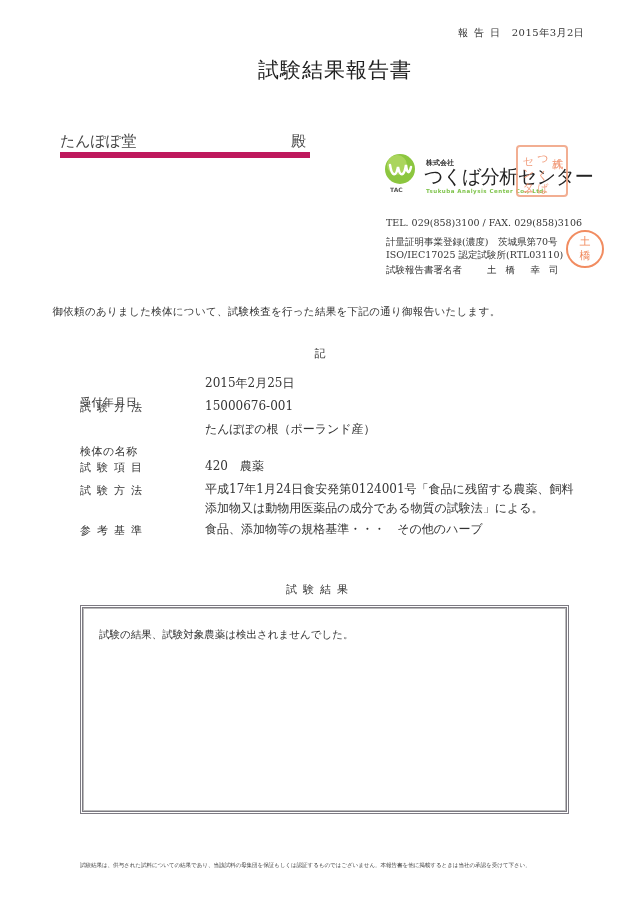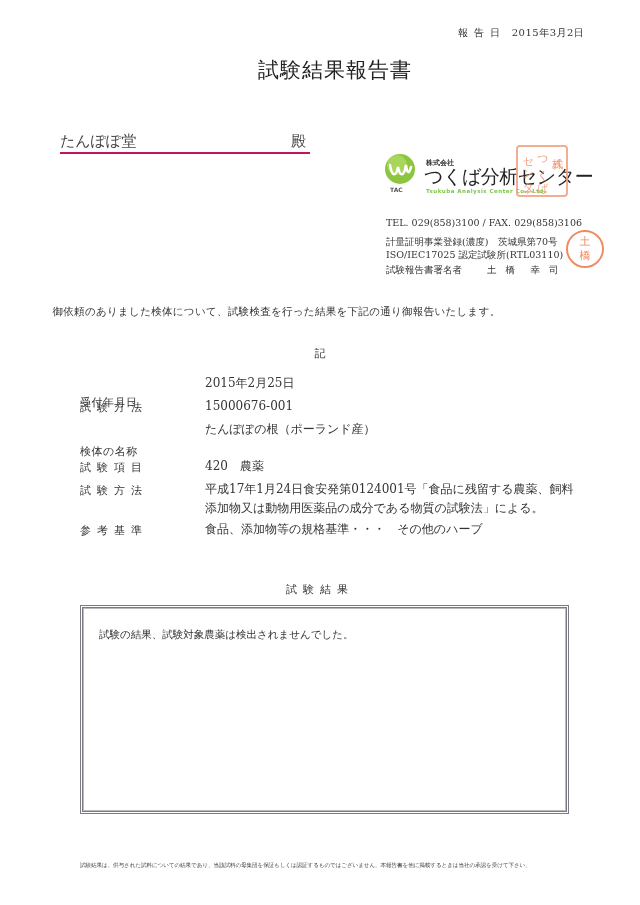--- a/index.html
+++ b/index.html
@@ -4,21 +4,21 @@
   <style>
     html, body { margin: 0; padding: 0; }
     body {
       width: 640px; height: 905px; background: #ffffff; position: relative; overflow: hidden;
       font-family: "DejaVu Serif", "Liberation Serif", serif; color: #2a2a2a;
     }
     .abs { position: absolute; }
     .report-date { top: 26px; left: 458px; font-size: 10px; color: #333; letter-spacing: 0.5px; }
     .report-date .lbl { letter-spacing: 6px; margin-right: 2px; }
     .title { top: 56px; left: 0; width: 640px; text-align: center; font-family: "DejaVu Sans", sans-serif; font-size: 21px; letter-spacing: 1px; color: #222; padding-left: 15px; }
-    .addressee { top: 130px; left: 60px; width: 250px; height: 22px; border-bottom: 2px solid #be185d; }
+    .addressee { top: 130px; left: 60px; width: 250px; height: 22px; border-bottom: 6px solid #be185d; }
     .addressee .name { position: absolute; left: 0; top: 2px; font-family: "DejaVu Sans", sans-serif; font-size: 15px; color: #444; }
     .addressee .honorific { position: absolute; right: 4px; top: 2px; font-size: 15px; color: #444; }
 
     .company { top: 150px; left: 384px; width: 220px; height: 130px; }
     .logo-mark { position: absolute; left: 0; top: 3px; width: 32px; height: 32px; }
     .logo-tac { position: absolute; left: 6px; top: 36px; font-family: "DejaVu Sans", sans-serif; font-size: 6px; font-weight: bold; color: #555; }
     .corp-type { position: absolute; left: 42px; top: 8px; font-family: "DejaVu Sans", sans-serif; font-size: 7px; font-weight: bold; color: #333; }
     .corp-name { position: absolute; left: 40px; top: 14px; font-family: "DejaVu Sans", sans-serif; font-size: 19px; color: #222; letter-spacing: -0.5px; white-space: nowrap; }
     .corp-en { position: absolute; left: 42px; top: 38px; font-family: "DejaVu Sans", sans-serif; font-size: 5.5px; font-weight: bold; color: #7ec34a; letter-spacing: 0.5px; white-space: nowrap; }
     .seal-square { position: absolute; left: 132px; top: -5px; width: 52px; height: 52px; border: 2px solid #f0a080; border-radius: 4px; opacity: 0.85; color: #ef8c66; font-size: 11px; line-height: 12px; display: flex; flex-direction: row-reverse; justify-content: space-around; padding: 2px; box-sizing: border-box; }

